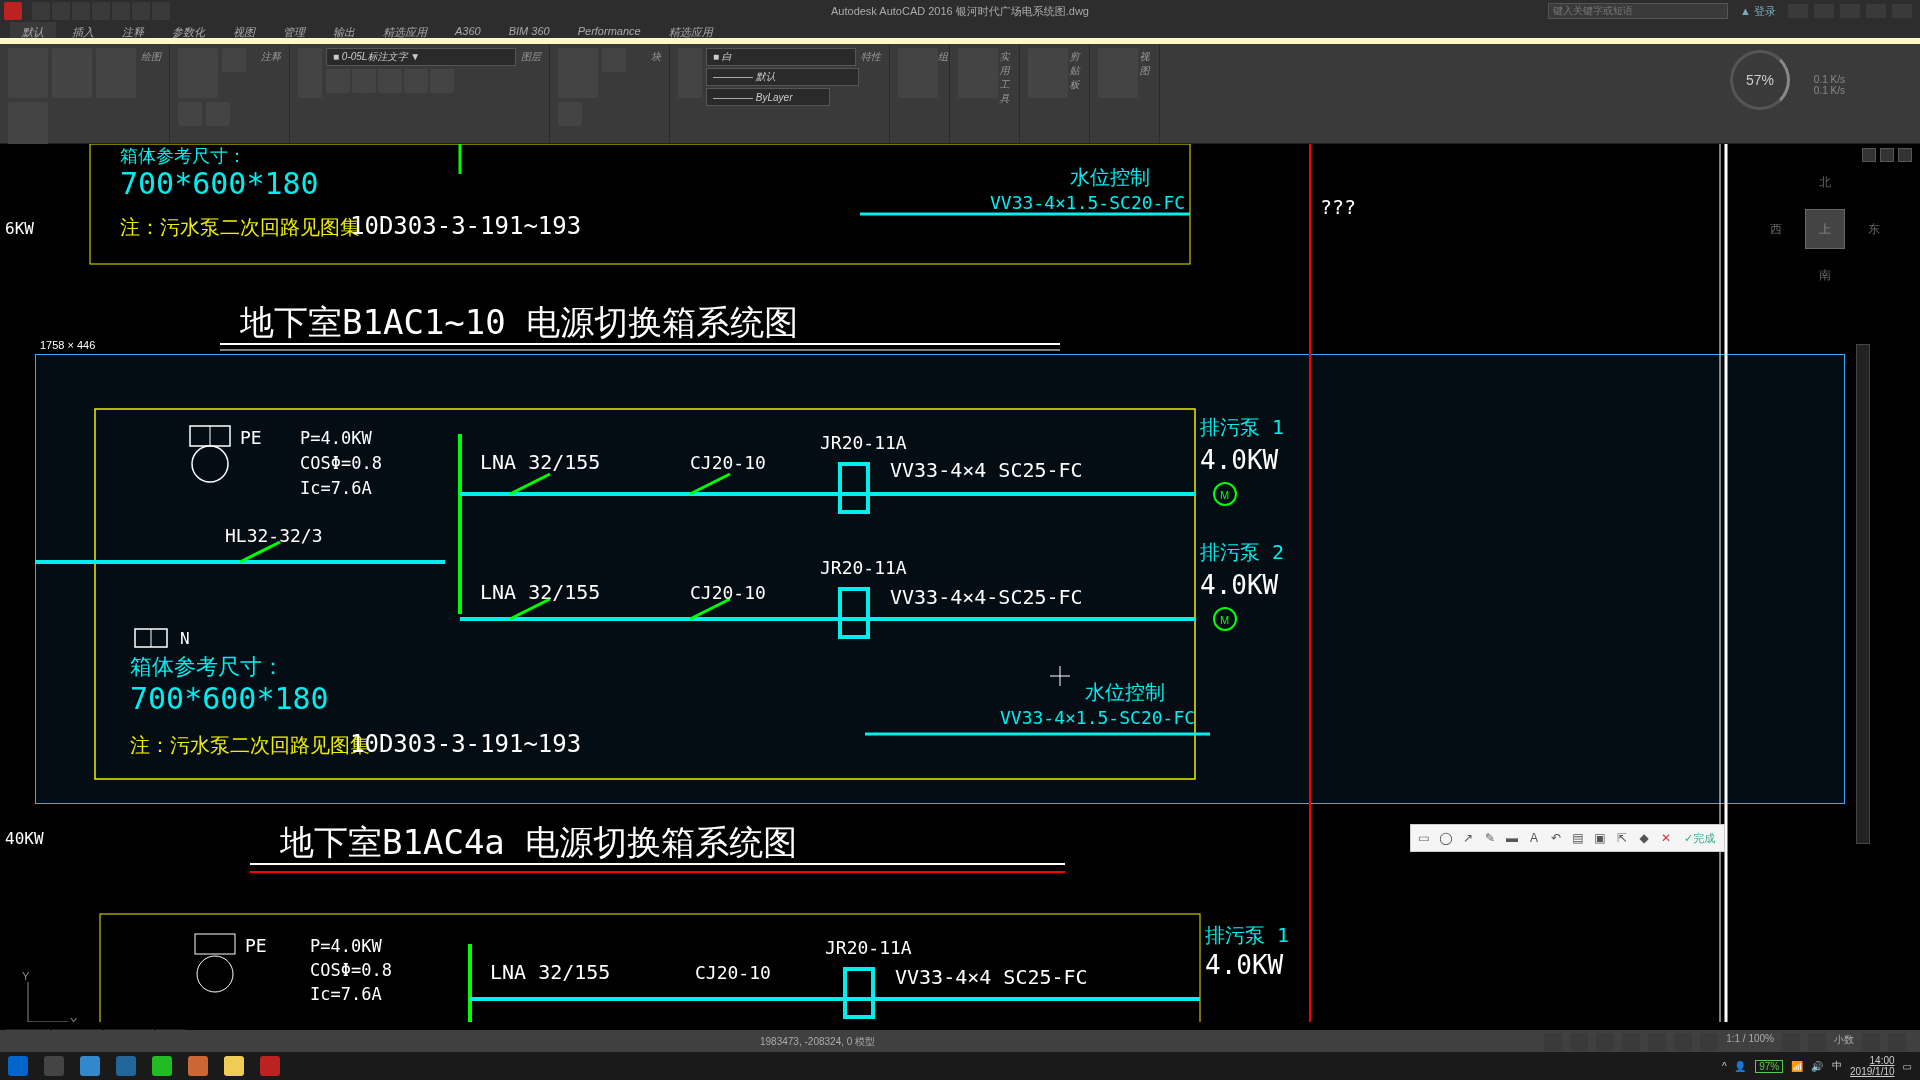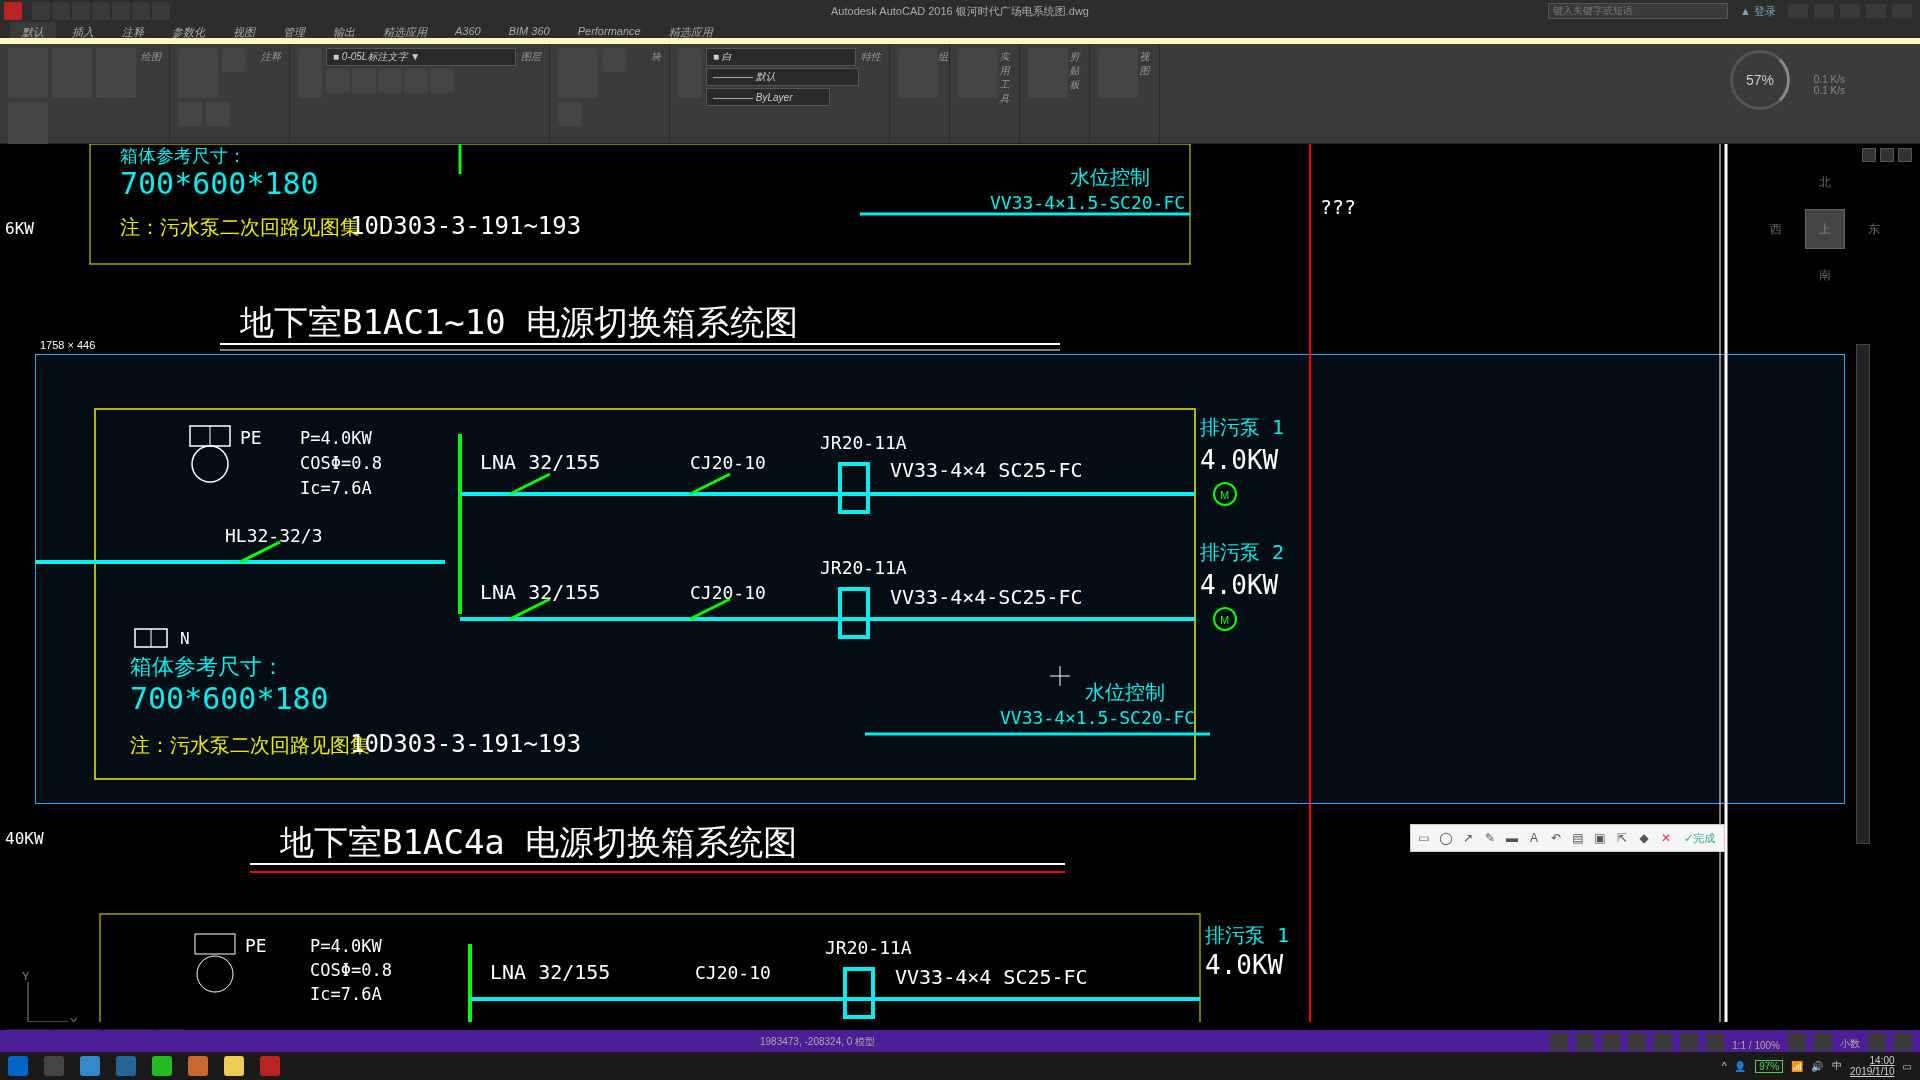--- a/index.html
+++ b/index.html
@@ -67,23 +67,23 @@
 
 .modeltabs { position:absolute; left:6px; bottom:28px; display:flex; gap:2px; }
 .modeltabs .mtab { background:#333; color:#aaa; font-size:11px; padding:3px 10px; border:1px solid #222; }
 .modeltabs .mtab.active { background:#444; }
 
 
 .cmdline { position:absolute; left:390px; bottom:30px; right:380px; height:20px; background:#2a2a2a; border:1px solid #444; display:flex; align-items:center; }
 .cmdline .txt { color:#888; font-size:11px; padding:0 8px; }
 
 
-.statusbar { position:absolute; left:0; right:0; bottom:26px; height:24px; background:#4c1d95; display:flex; align-items:center; color:#aaa; font-size:10px; }
+.statusbar { position:absolute; left:0; right:0; bottom:26px; height:24px; background:#404040; display:flex; align-items:center; color:#aaa; font-size:10px; }
 .statusbar .coords { margin-left:760px; }
-.statusbar .right { position:absolute; right:8px; display:flex; gap:8px; align-items:flex-end; }
+.statusbar .right { position:absolute; right:14px; display:flex; gap:8px; align-items:flex-start; }
 .statusbar .sbtn { width:18px; height:18px; background:#3a3a3a; border-radius:2px; }
 
 
 .taskbar { position:absolute; left:0; right:0; bottom:0; height:28px; background:#1a1a1a; display:flex; align-items:center; }
 .taskbar .tbtn { width:36px; height:26px; display:flex; align-items:center; justify-content:center; }
 .taskbar .tbtn .ico { width:20px; height:20px; background:#444; border-radius:3px; }
 .taskbar .right { position:absolute; right:8px; display:flex; gap:8px; align-items:center; color:#ccc; font-size:10px; }
 .clock { text-align:right; line-height:1.1;text-decoration:underline; }
 
 

